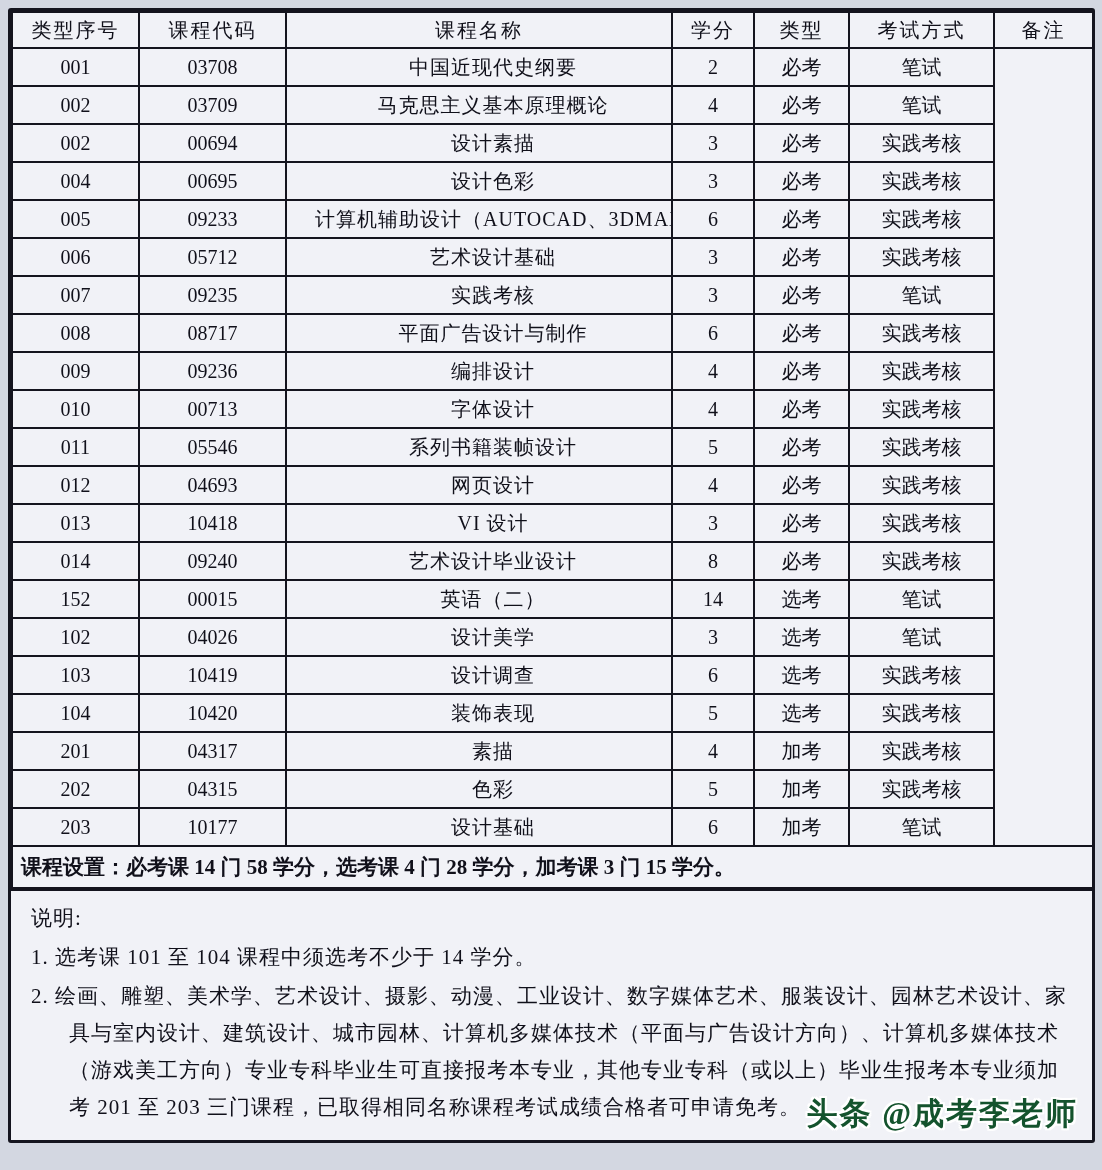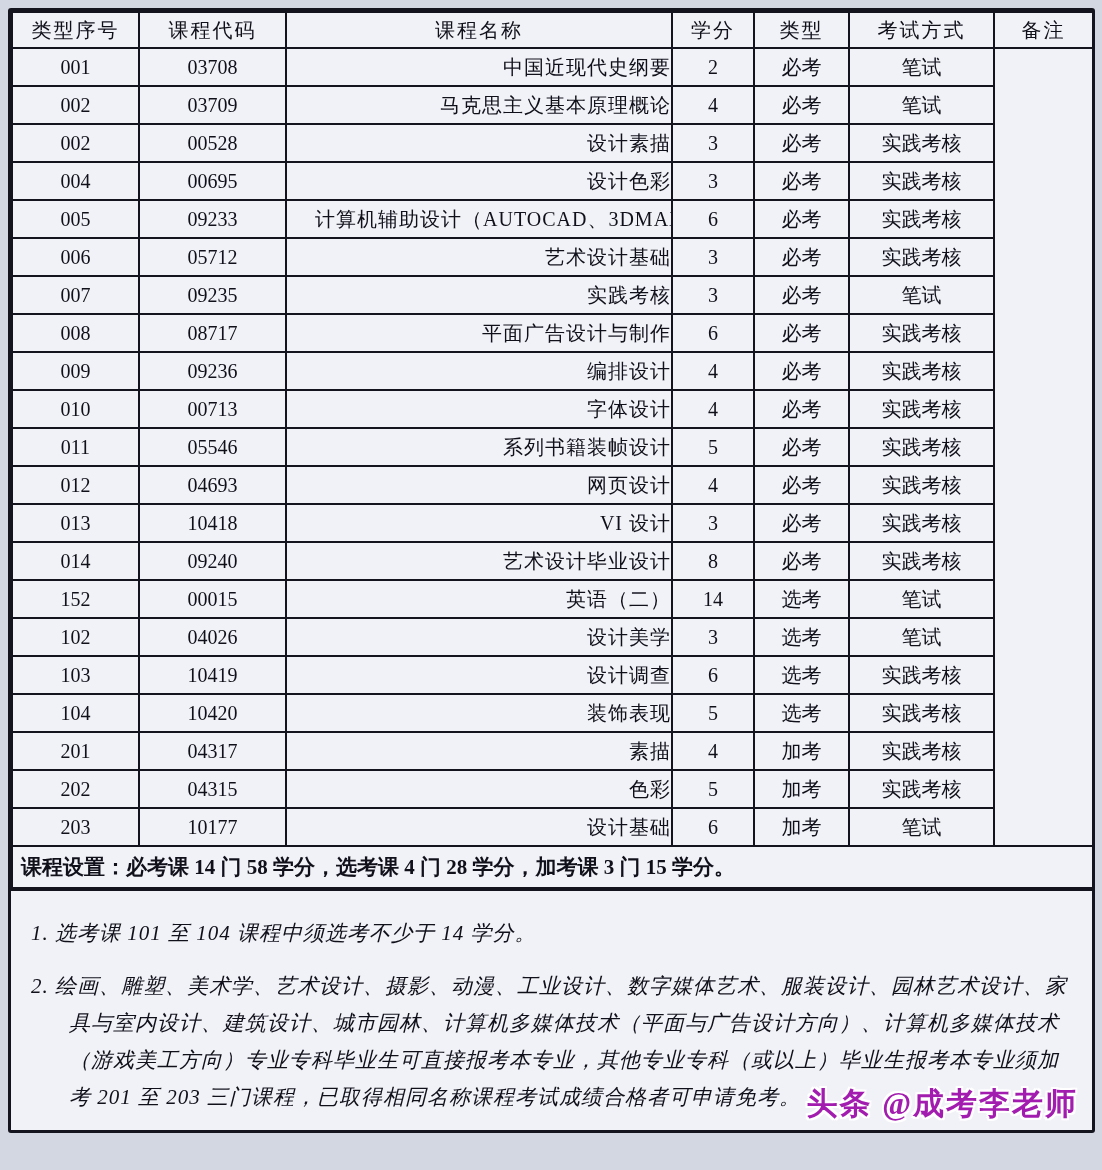--- a/index.html
+++ b/index.html
@@ -40,21 +40,21 @@
     vertical-align: middle;
     overflow: hidden;
     white-space: nowrap;
   }
   table.course-table th {
     height: 34px;
     letter-spacing: 2px;
     font-family: Liberation Mono, monospace;
   }
   table.course-table td.name {
-    text-align: right;
+    text-align: center;
     padding-left: 28px;
     letter-spacing: 1px;
   }
   table.course-table td.summary-cell {
     text-align: left;
     padding-left: 8px;
     height: 40px;
     font-size: 21px;
     font-weight: bold;
   }
@@ -65,31 +65,30 @@
     font-size: 21px;
     line-height: 37px;
     letter-spacing: 1px;
   }
   .note-title {
     line-height: 38px;
   }
   .note-item {
     padding-left: 38px;
     text-indent: -38px;
-    margin-top: 16px;
-    font-style: italic;
+    margin-top: 2px;
   }
   .watermark {
     position: absolute;
     right: 14px;
     bottom: 8px;
     font-size: 31px;
     font-weight: bold;
     letter-spacing: 2px;
-    color: #a21caf;
+    color: #14532d;
     text-shadow: -2px -2px 0 #ffffff, 2px -2px 0 #ffffff,
                  -2px 2px 0 #ffffff, 2px 2px 0 #ffffff,
                   0 2px 0 #ffffff, 0 -2px 0 #ffffff,
                   2px 0 0 #ffffff, -2px 0 0 #ffffff;
     white-space: nowrap;
   }
 </style>
 </head>
 <body>
 
@@ -129,21 +128,21 @@
         <tr>
           <td>002</td>
           <td>03709</td>
           <td class="name">马克思主义基本原理概论</td>
           <td>4</td>
           <td>必考</td>
           <td>笔试</td>
         </tr>
         <tr>
           <td>002</td>
-          <td>00528</td>
+          <td>00694</td>
           <td class="name">设计素描</td>
           <td>3</td>
           <td>必考</td>
           <td>实践考核</td>
         </tr>
         <tr>
           <td>004</td>
           <td>00695</td>
           <td class="name">设计色彩</td>
           <td>3</td>
@@ -288,17 +287,18 @@
         </tr>
       </tbody>
     <tfoot>
       <tr>
         <td class="summary-cell" colspan="7">课程设置：必考课 14 门 58 学分，选考课 4 门 28 学分，加考课 3 门 15 学分。</td>
       </tr>
     </tfoot>
   </table>
 
   <div class="notes">
+    <div class="note-title">说明:</div>
     <div class="note-item">1. 选考课 101 至 104 课程中须选考不少于 14 学分。</div>
     <div class="note-item">2. 绘画、雕塑、美术学、艺术设计、摄影、动漫、工业设计、数字媒体艺术、服装设计、园林艺术设计、家具与室内设计、建筑设计、城市园林、计算机多媒体技术（平面与广告设计方向）、计算机多媒体技术（游戏美工方向）专业专科毕业生可直接报考本专业，其他专业专科（或以上）毕业生报考本专业须加考 201 至 203 三门课程，已取得相同名称课程考试成绩合格者可申请免考。</div>
     <div class="watermark">头条 @成考李老师</div>
   </div>
 </div>
 
 </body></html>

